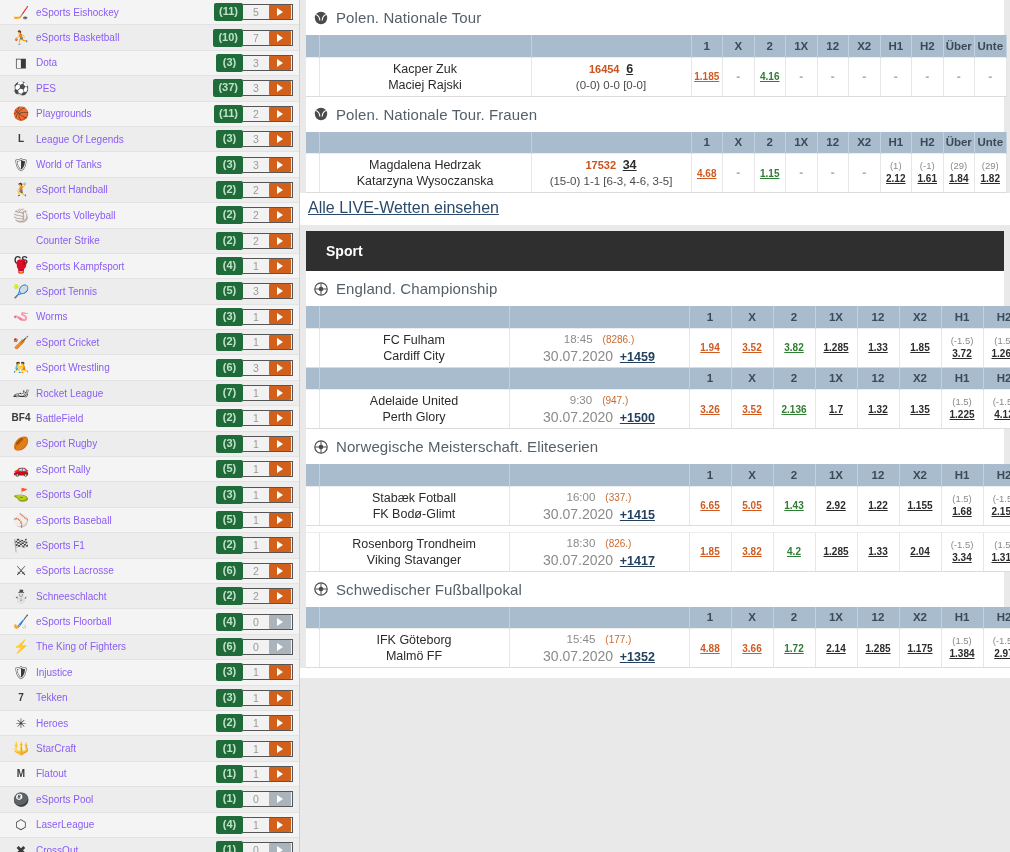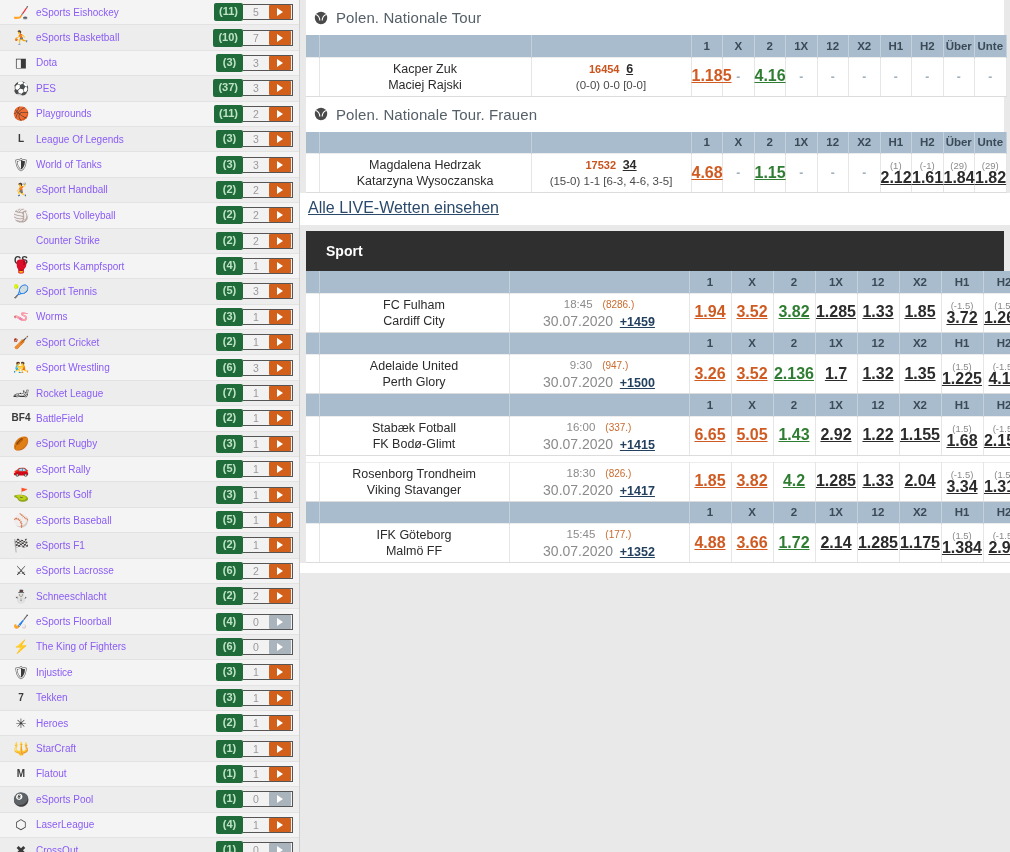--- a/index.html
+++ b/index.html
@@ -153,21 +153,21 @@
   .mtime { color: #8b8b8b; font-size: 11.5px; }
   .mdate { color: #8b8b8b; font-size: 14px; }
   .mcount { color: #c96a2e; font-size: 10px; }
   .mplus { color: #23405e; font-size: 12.5px; font-weight: bold; text-decoration: underline; }
   .lid { color: #c9541e; font-size: 11px; font-weight: bold; }
   .lx { color: #2b2b2b; font-size: 12.5px; font-weight: bold; text-decoration: underline; }
   .lsc { color: #4a4a4a; font-size: 11.5px; }
 
   td.ocell { width: 43px; cursor: pointer; }
   .ohcp { display: block; font-size: 9.5px; color: #8a8a8a; line-height: 11px; }
-  .oval { display: inline-block; font-size: 16px; font-weight: bold; text-decoration: underline; line-height: 14px; color: #2b2b2b; }
+  .oval { display: inline-block; font-size: 10px; font-weight: bold; text-decoration: underline; line-height: 14px; color: #2b2b2b; }
   .oval.up { color: #cf5b22; }
   .oval.dn { color: #2f7d32; }
   .odash { color: #9fb0bd; font-weight: bold; font-size: 12px; letter-spacing: 0; }
 
   .all-live {
     padding: 6px 0 8px 8px;
     background: #fff;
   }
   .all-live a {
     font-size: 16px;
@@ -781,20 +781,30 @@
     <div class="all-live">
       <a>Alle LIVE-Wetten einsehen</a>
     </div>
 
     <div class="spacer-sm"></div>
 
     <div class="sport-bar">Sport</div>
 
     <div id="sport-area">
         <div class="panel">
+          <div class="league-head">
+            <span class="lg-ico">
+              <svg width="14" height="14" viewBox="0 0 14 14">
+                <circle cx="7" cy="7" r="6.2" fill="none" stroke="#4a4a4a" stroke-width="1.2"></circle>
+                <path d="M7 1.2V12.8M1.2 7h11.6" stroke="#4a4a4a" stroke-width="1"></path>
+                <circle cx="7" cy="7" r="2.3" fill="#4a4a4a"></circle>
+              </svg>
+            </span>
+            <span class="lg-txt">England. Championship</span>
+          </div>
           <table class="odds">
             <colgroup>
               <col style="width: 13px;">
               <col style="width: 190px;">
               <col style="width: 180px;">
               <col style="width: 42px;">
               <col style="width: 42px;">
               <col style="width: 42px;">
               <col style="width: 42px;">
               <col style="width: 42px;">
@@ -887,20 +897,30 @@
                 <td class="ocell"><span class="oval">1.7</span></td>
                 <td class="ocell"><span class="oval">1.32</span></td>
                 <td class="ocell"><span class="oval">1.35</span></td>
                 <td class="ocell"><span class="ohcp">(1.5)</span><span class="oval">1.225</span></td>
                 <td class="ocell"><span class="ohcp">(-1.5)</span><span class="oval">4.12</span></td>
               </tr>
             </tbody>
           </table>
         </div>
         <div class="panel">
+          <div class="league-head">
+            <span class="lg-ico">
+              <svg width="14" height="14" viewBox="0 0 14 14">
+                <circle cx="7" cy="7" r="6.2" fill="none" stroke="#4a4a4a" stroke-width="1.2"></circle>
+                <path d="M7 1.2V12.8M1.2 7h11.6" stroke="#4a4a4a" stroke-width="1"></path>
+                <circle cx="7" cy="7" r="2.3" fill="#4a4a4a"></circle>
+              </svg>
+            </span>
+            <span class="lg-txt">Norwegische Meisterschaft. Eliteserien</span>
+          </div>
           <table class="odds">
             <colgroup>
               <col style="width: 13px;">
               <col style="width: 190px;">
               <col style="width: 180px;">
               <col style="width: 42px;">
               <col style="width: 42px;">
               <col style="width: 42px;">
               <col style="width: 42px;">
               <col style="width: 42px;">
@@ -962,20 +982,30 @@
                 <td class="ocell"><span class="oval">1.285</span></td>
                 <td class="ocell"><span class="oval">1.33</span></td>
                 <td class="ocell"><span class="oval">2.04</span></td>
                 <td class="ocell"><span class="ohcp">(-1.5)</span><span class="oval">3.34</span></td>
                 <td class="ocell"><span class="ohcp">(1.5)</span><span class="oval">1.315</span></td>
               </tr>
             </tbody>
           </table>
         </div>
         <div class="panel">
+          <div class="league-head">
+            <span class="lg-ico">
+              <svg width="14" height="14" viewBox="0 0 14 14">
+                <circle cx="7" cy="7" r="6.2" fill="none" stroke="#4a4a4a" stroke-width="1.2"></circle>
+                <path d="M7 1.2V12.8M1.2 7h11.6" stroke="#4a4a4a" stroke-width="1"></path>
+                <circle cx="7" cy="7" r="2.3" fill="#4a4a4a"></circle>
+              </svg>
+            </span>
+            <span class="lg-txt">Schwedischer Fußballpokal</span>
+          </div>
           <table class="odds">
             <colgroup>
               <col style="width: 13px;">
               <col style="width: 190px;">
               <col style="width: 180px;">
               <col style="width: 42px;">
               <col style="width: 42px;">
               <col style="width: 42px;">
               <col style="width: 42px;">
               <col style="width: 42px;">

